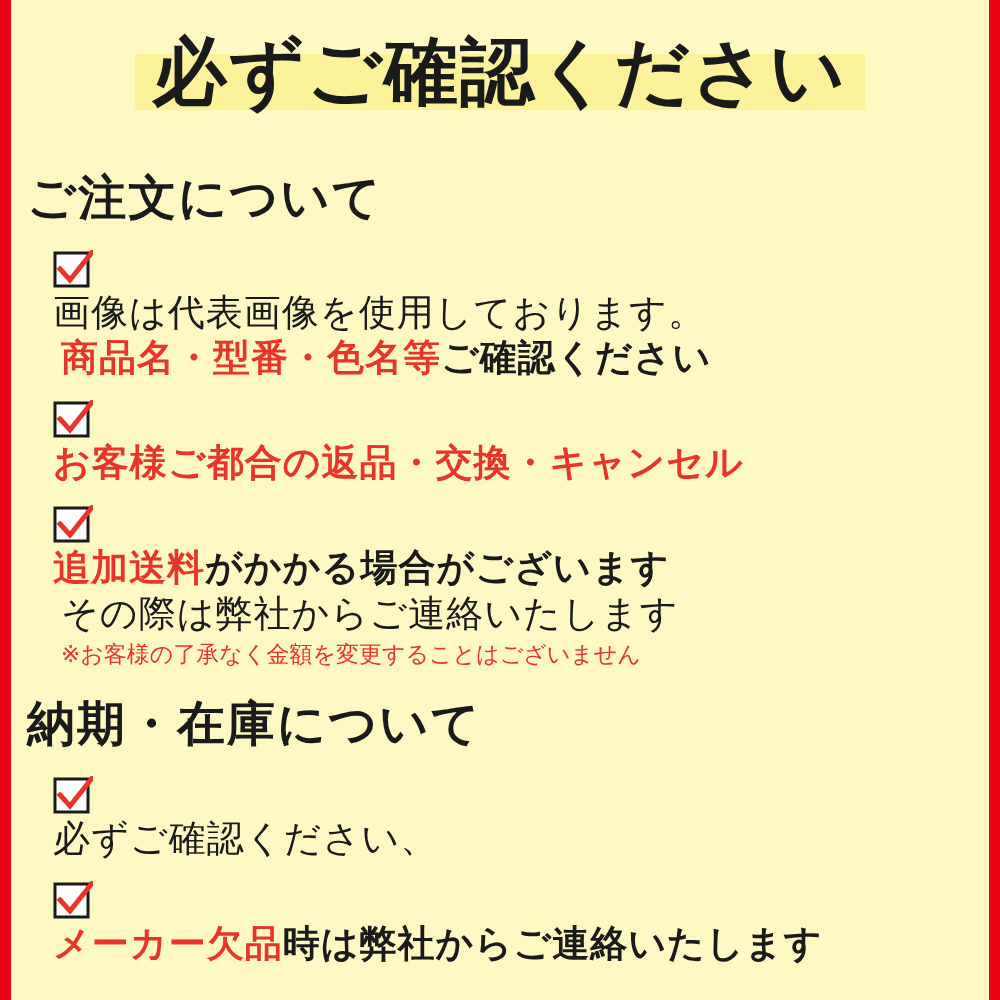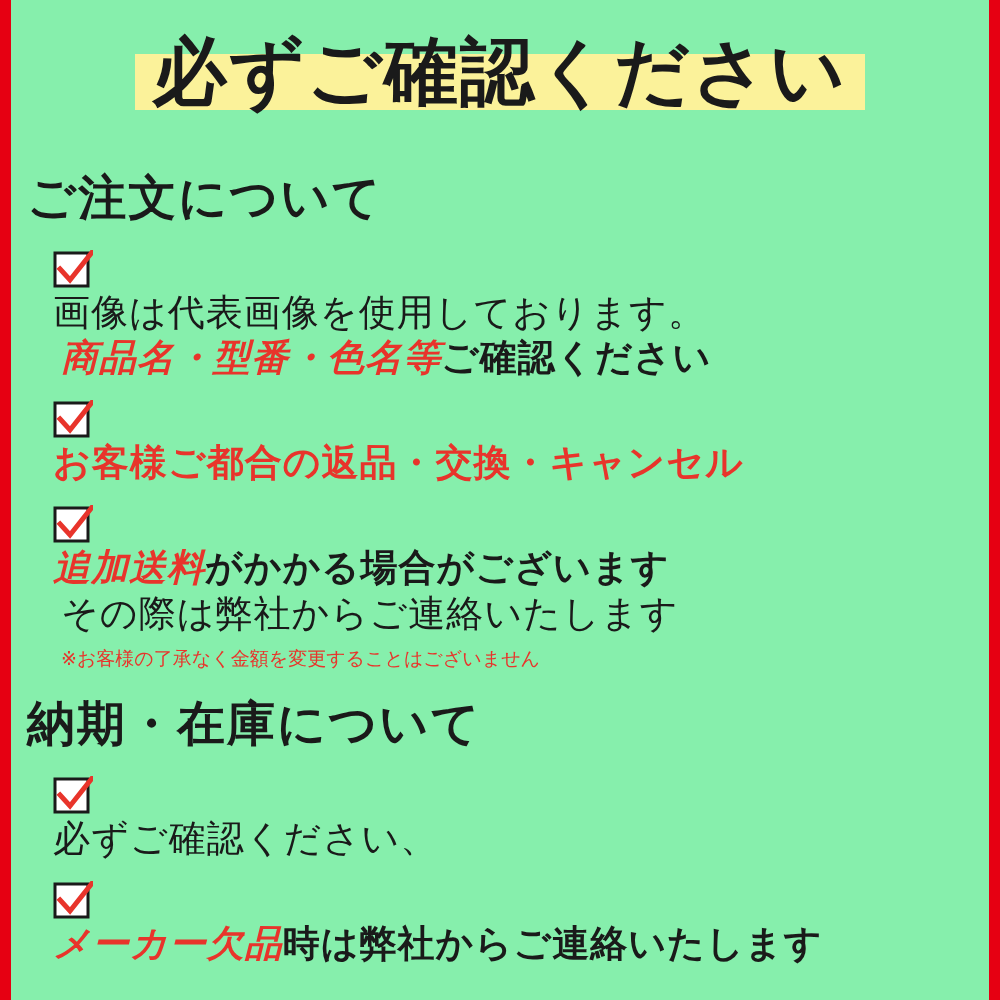--- a/index.html
+++ b/index.html
@@ -12,21 +12,21 @@
     background: #ffffff;
     font-family: "DejaVu Sans", "Liberation Sans", sans-serif;
     overflow: hidden;
     position: relative;
   }
   .page {
     position: relative;
     width: 1000px;
     height: 1000px;
     box-sizing: border-box;
-    background: #86efac;
+    background: #fef9c3;
   }
   
   .edge {
     position: absolute;
     top: 0;
     width: 11px;
     height: 1000px;
     background: #e60012;
   }
   .edge.left { left: 0; }
@@ -108,30 +108,30 @@
   }
   .line {
     font-size: 37px;
     line-height: 1.22;
     color: #1a1a1a;
     letter-spacing: 1px;
     white-space: nowrap;
   }
   .line.red { color: #e8342b; font-weight: bold; }
   .line.indent { padding-left: 8px; }
-  .line .red { color: #e8342b; font-weight: bold; font-style: italic; }
+  .line .red { color: #e8342b; font-weight: bold; }
   .line .blk { color: #1a1a1a; font-weight: bold; }
   .note {
-    font-size: 19px;
+    font-size: 23px;
     color: #e8342b;
     letter-spacing: 0px;
     line-height: 1.3;
     white-space: nowrap;
     padding-left: 8px;
-    margin-top: 10px;
+    margin-top: 4px;
   }
 </style>
 </head>
 <body>
 
 <div class="page">
   <div class="edge left"></div>
   <div class="edge right"></div>
 
   <div class="content">

